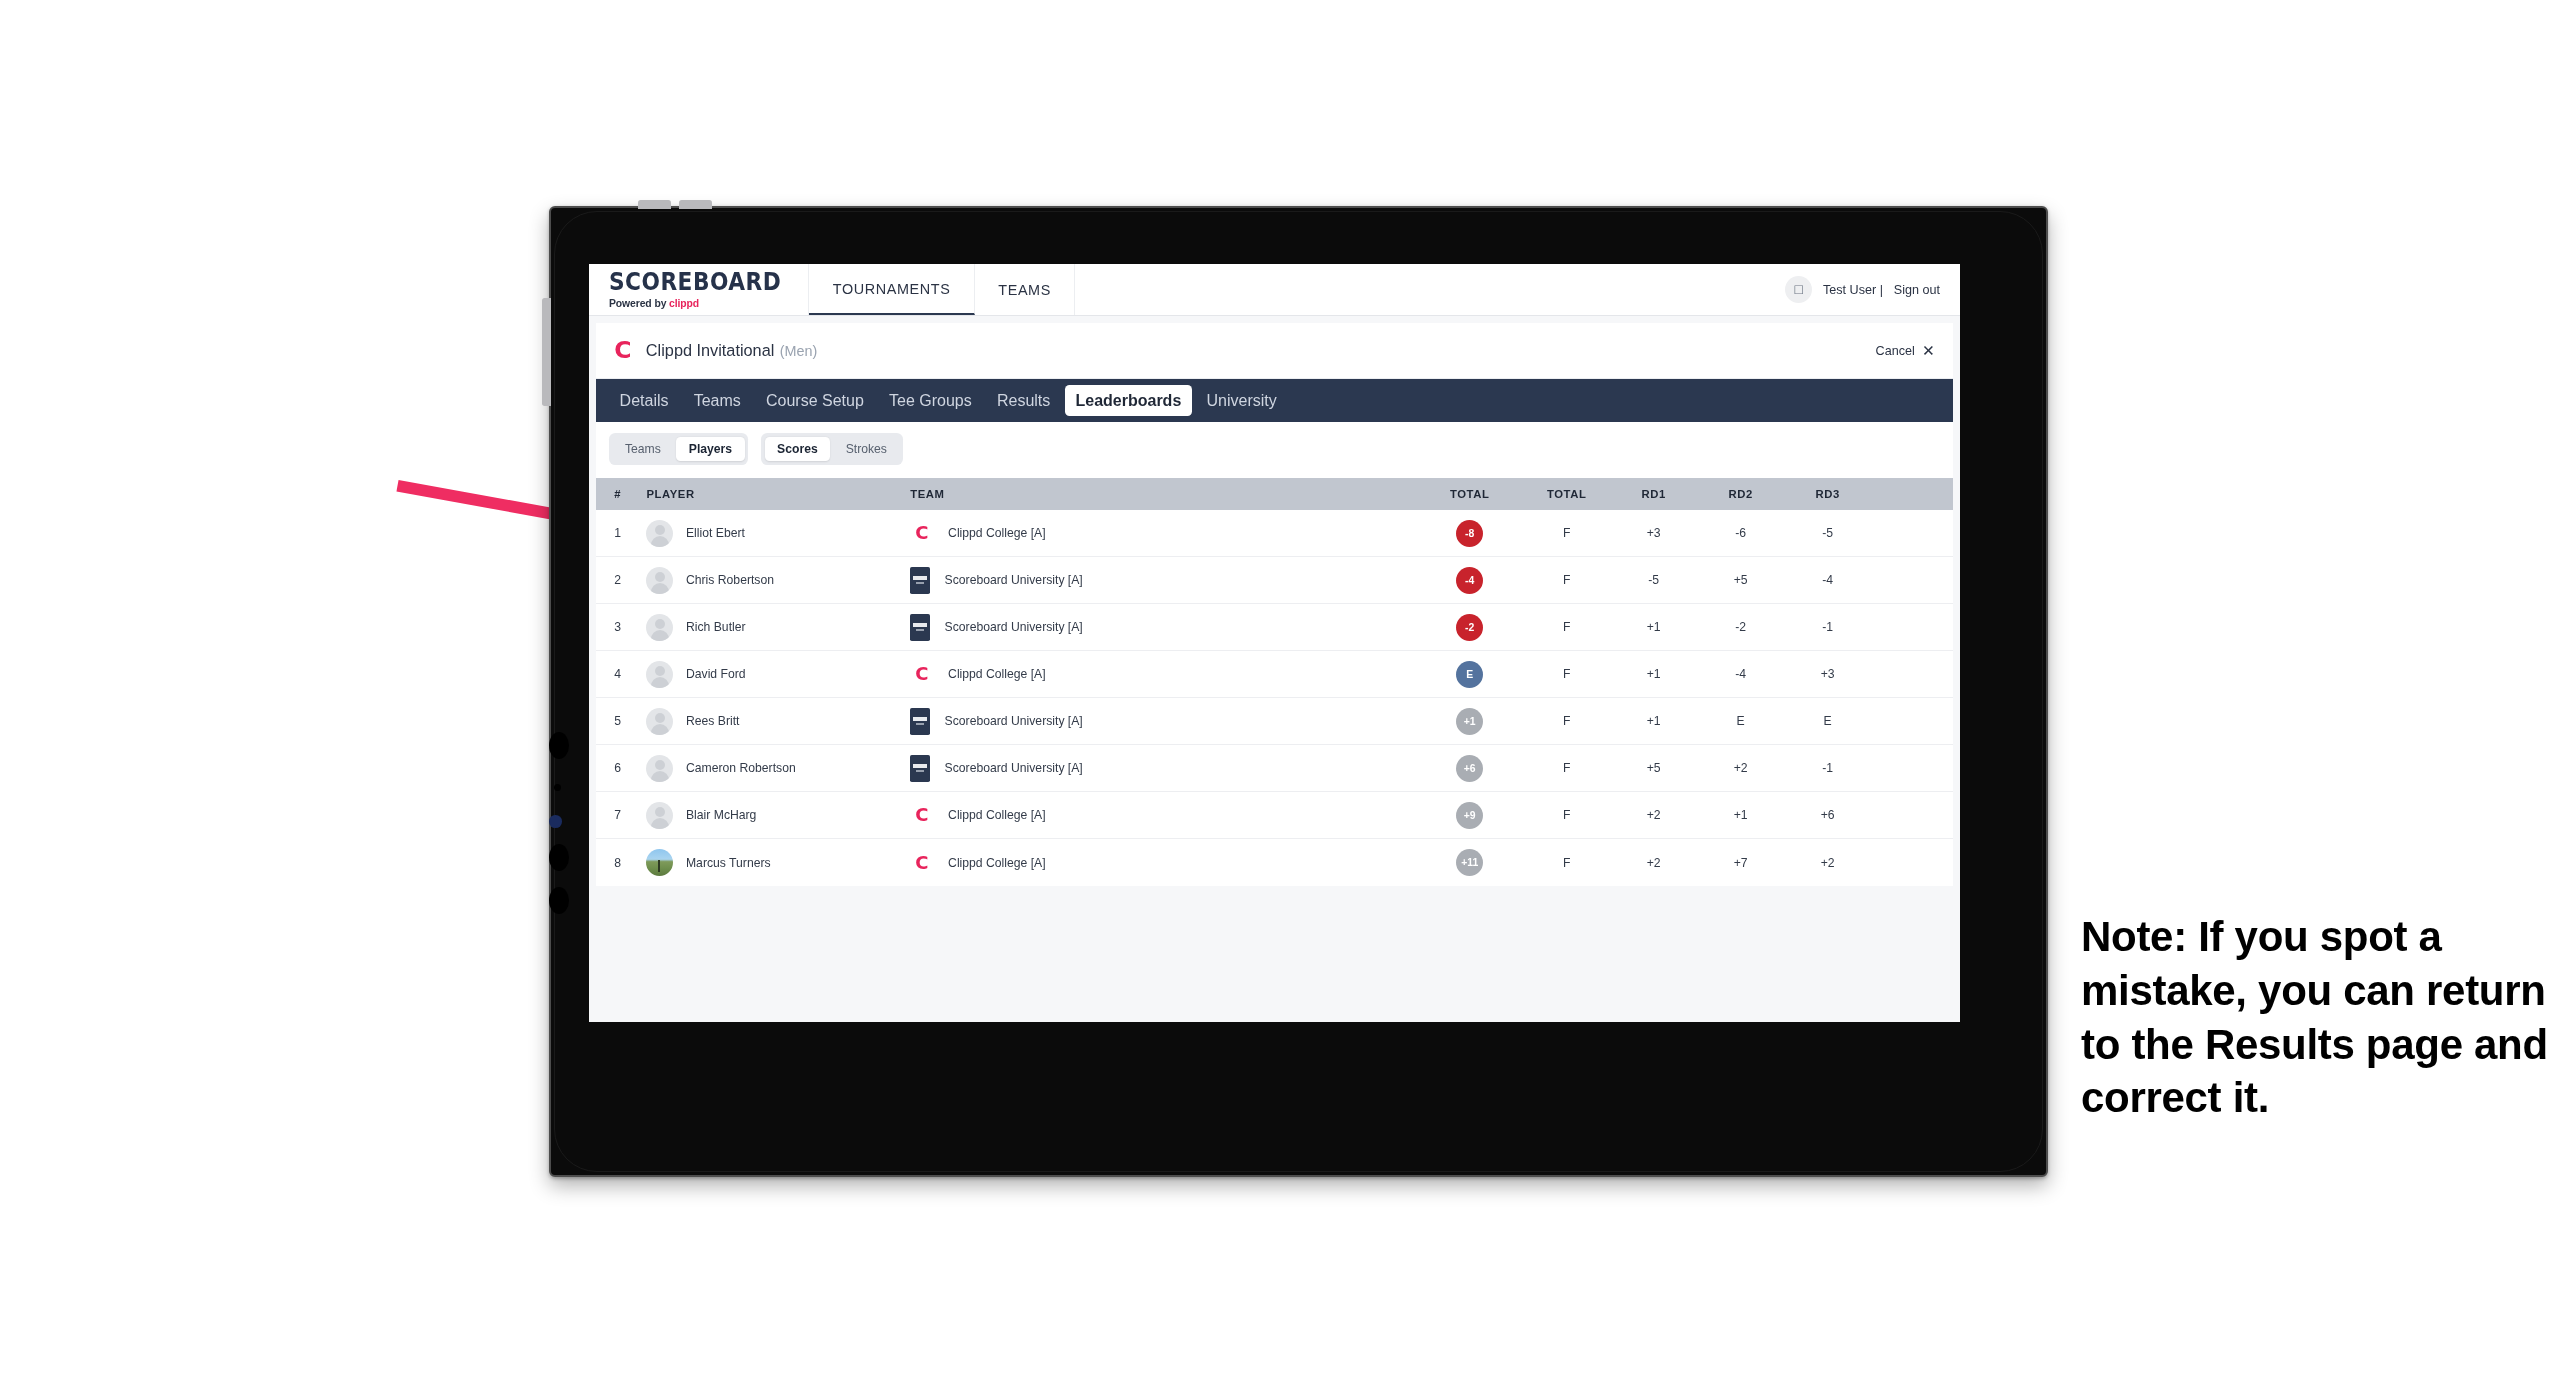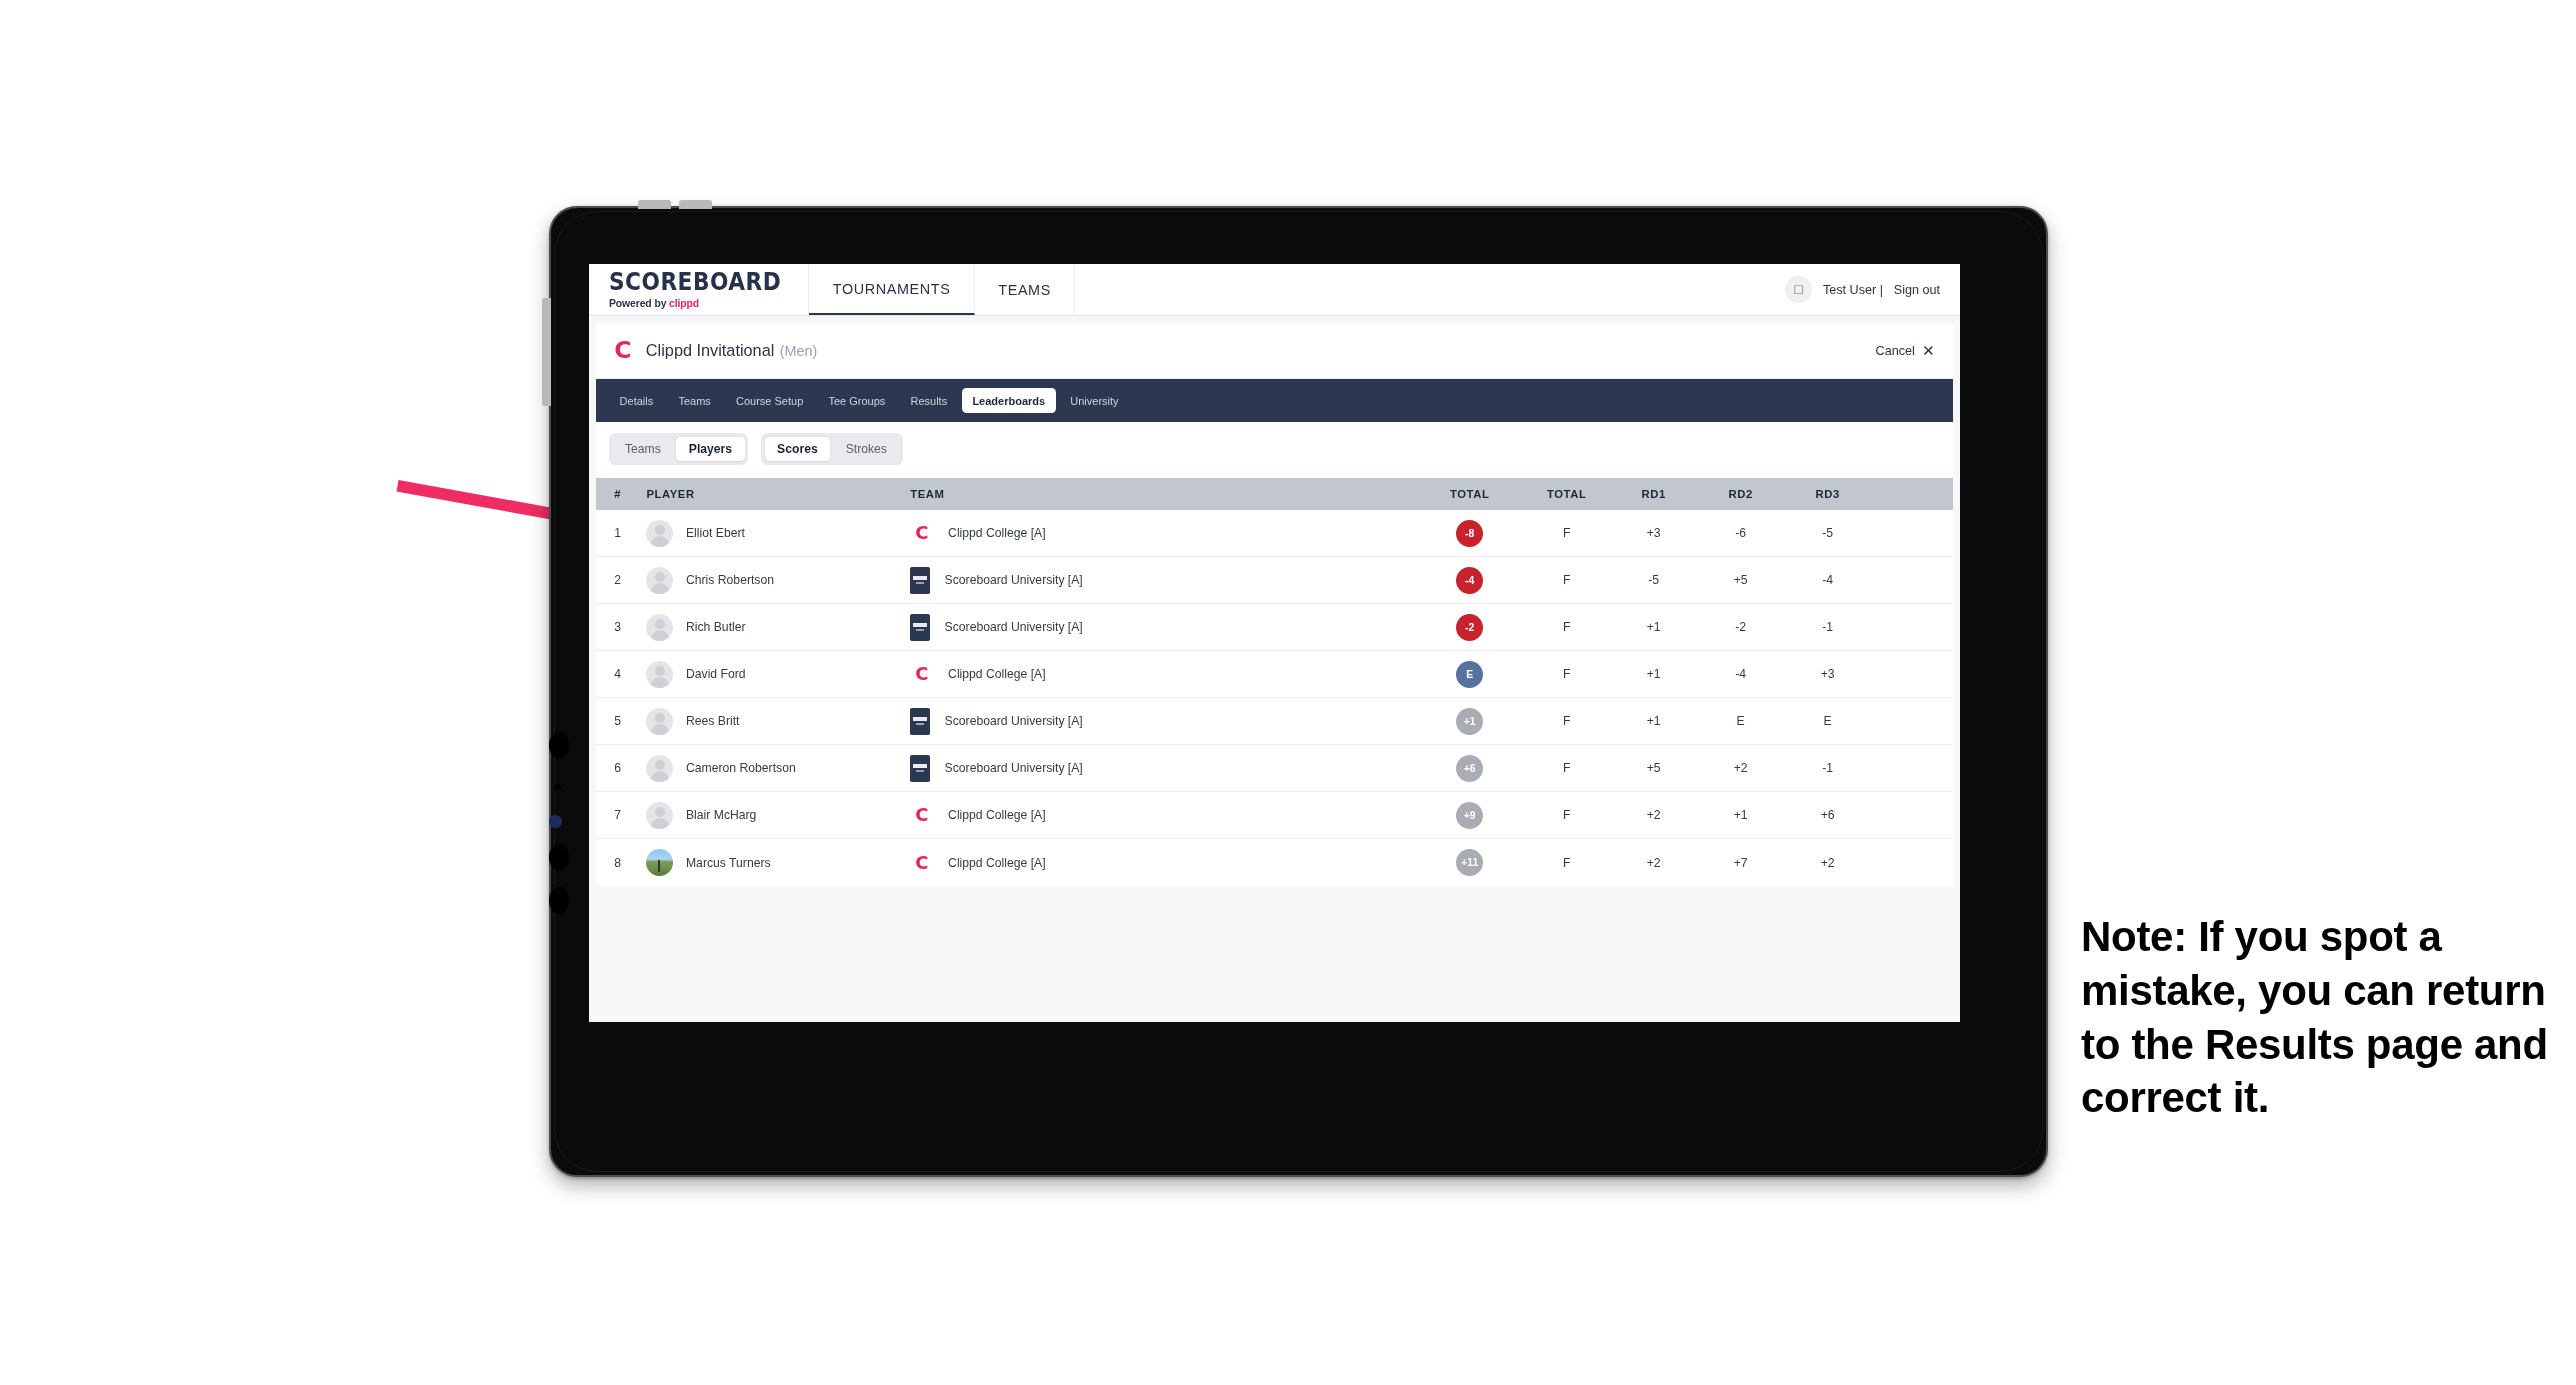--- a/index.html
+++ b/index.html
@@ -38,21 +38,21 @@
 
   
   .arrow-svg { position: absolute; left: 361px; top: 456px; width: 325px; height: 117px; }
 
   
   .tablet {
     position: absolute;
     left: 549px; top: 206px;
     width: 1499px; height: 971px;
     background: #0b0b0b;
-    border-radius: 28px;
+    border-radius: 6px;
     box-shadow: 0 9px 20px rgba(0,0,0,0.30), 0 1.8px 3.6px rgba(0,0,0,0.25);
     border: 2.7px solid #4d4d4d;
   }
   .tablet-inner-edge {
     position: absolute; inset: 2.7px;
     border-radius: 43px;
     border: 1.8px solid #1a1a1a;
     pointer-events: none;
   }
   
@@ -153,21 +153,21 @@
   
   .subnav {
     background: #2b3850;
     height: 43px;
     margin: 0 7.2px;
     display: flex; align-items: center;
     padding: 0 12.6px;
     gap: 3.6px;
   }
   .subnav-item {
-    color: #cfd5e0; font-size: 11px;
+    color: #cfd5e0; font-size: 16px;
     padding: 6.3px 10.8px; border-radius: 4.5px; cursor: pointer;
   }
   .subnav-item.active {
     background: #ffffff; color: #1f2736; font-weight: 600;
   }
 
   
   .toggles {
     background: #ffffff;
     margin: 0 7.2px;

